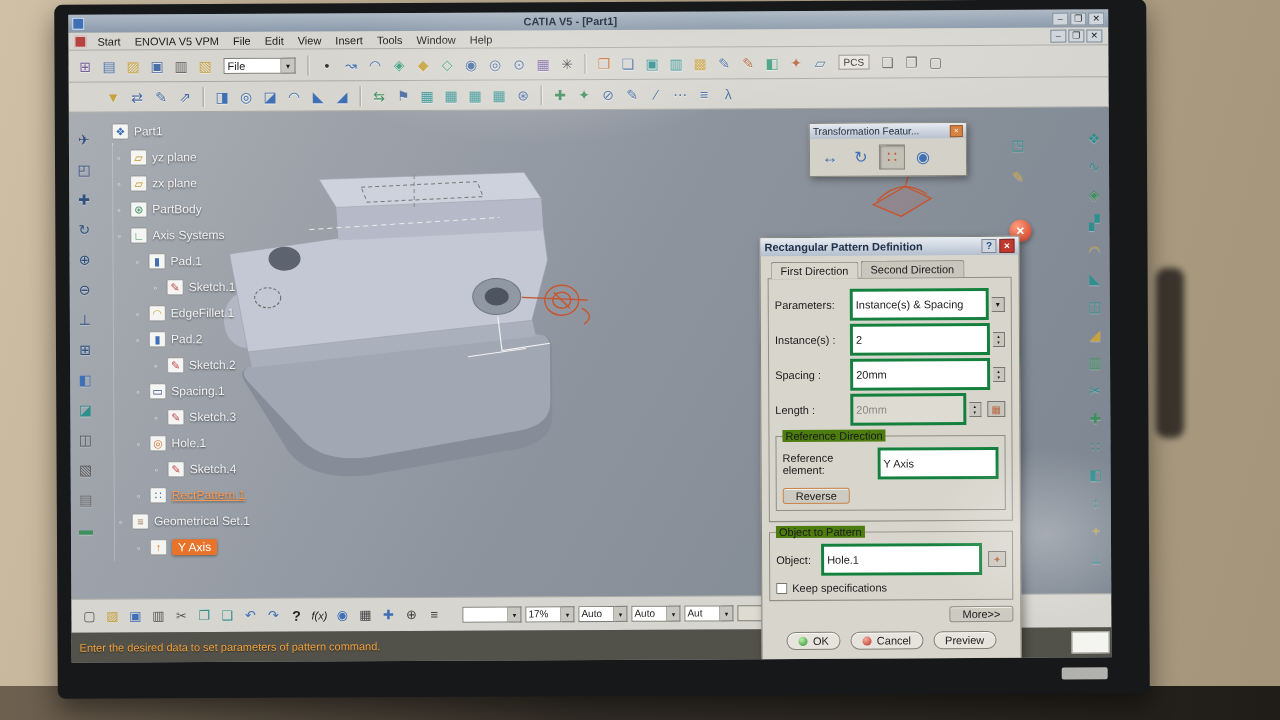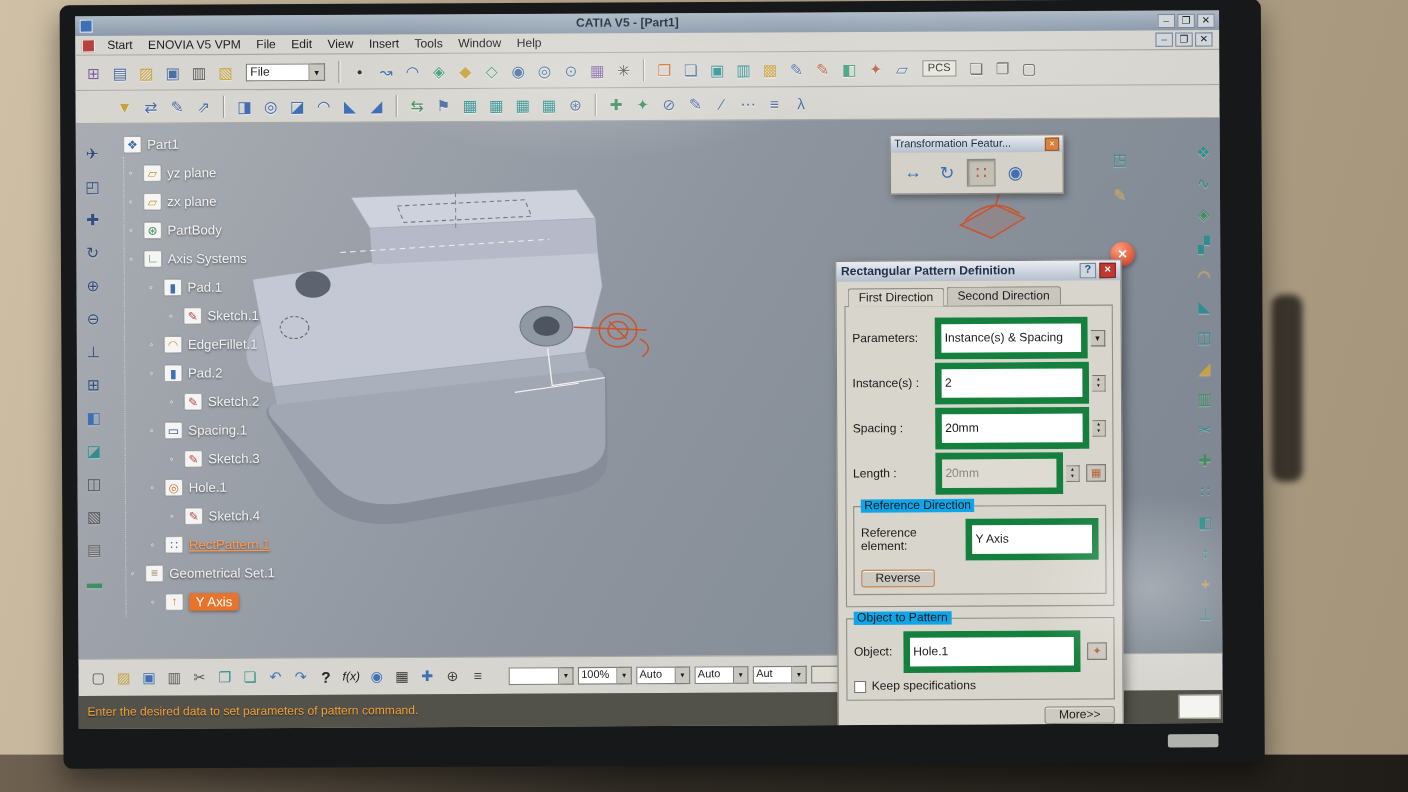--- a/index.html
+++ b/index.html
@@ -118,32 +118,32 @@
   .dlg-close{width:15px;height:14px;background:#c0392f;border:1px solid #7d2a22;color:#fff;
     text-align:center;line-height:12px;font-size:10px;flex:none}
   .dlg-body{padding:5px 7px 7px}
   .tabs{display:flex;margin-left:3px}
   .tab{padding:2px 9px;border:1px solid #8f8f85;border-bottom:none;background:#c9c6bd;
     border-radius:3px 3px 0 0;margin-right:2px;position:relative}
   .tab[data-active="true"]{background:#d8d5cc;top:1px;z-index:2}
   .tab-frame{border:1px solid #8f8f85;padding:7px 6px 8px;background:#d8d5cc}
   .frow{display:flex;align-items:center;margin:3px 0;gap:3px}
   .frow>label{width:72px;flex:none}
-  .field{flex:1;height:15px;background:#fff;border:6px solid #15803d;display:flex;
+  .field{flex:1;height:15px;background:#fff;border:3px solid #15803d;display:flex;
     align-items:center;padding:13px 3px;overflow:hidden;white-space:nowrap}
   .field.disabled{background:#dedbd2;color:#8a8a82}
   .combo-arrow{flex:none;width:13px;height:15px;background:#c9c6bd;border:1px solid #767670;
     border-left:none;position:relative}
   .combo-arrow::after{content:"▾";position:absolute;inset:0;font-size:8px;text-align:center;line-height:14px}
   .spinner{flex:none;width:12px;height:15px;display:flex;flex-direction:column;border:1px solid #767670;border-left:none}
   .spinner span{flex:1;background:#c9c6bd;font-size:5px;line-height:6px;text-align:center}
   .mini-btn{flex:none;width:18px;height:16px;background:#c9c6bd;border:1px solid #767670;
     display:flex;align-items:center;justify-content:center;font-size:10px;color:#b5643f;margin-left:3px}
   .group{position:relative;border:1px solid #8f8f85;margin:10px 0 2px;padding:8px 6px 6px}
-  .group-label{position:absolute;top:-7px;left:6px;background:#0ea5e9;padding:0 3px}
+  .group-label{position:absolute;top:-7px;left:6px;background:#4d7c0f;padding:0 3px}
   .btn{display:inline-block;padding:1px 12px;background:#cdcac1;border:1px solid #8f8f85;
     border-radius:3px;box-shadow:inset 0 1px 0 #f4f3ee}
   .reverse-btn{margin-top:5px;border-color:#c8854f}
   .check-row{display:flex;align-items:center;gap:5px;margin-top:6px}
   .checkbox{width:11px;height:11px;background:#fff;border:1px solid #767670;flex:none}
   .more-row{display:flex;justify-content:flex-end;margin-top:6px}
   .cta-row{display:flex;justify-content:center;gap:10px;margin:9px 0 3px}
   .cta{display:flex;align-items:center;gap:5px;padding:2px 11px;background:#e6e4dc;
     border:1px solid #82827a;border-radius:9px;box-shadow:inset 0 1px 0 #fbfaf6}
   .dot{width:9px;height:9px;border-radius:50%;flex:none}
@@ -631,21 +631,21 @@
           <span class="bbi" data-name="list-view-icon" style="color: rgb(68, 68, 68);">≡</span>
         </span>
       <span class="combos" data-name="display-combos">
 
           <span class="mini-combo" data-name="toolbar-combo">
             <span class="mc-val" data-name="combo-value"></span>
             <span class="mc-arrow" data-name="chevron-down-icon"></span>
           </span>
 
           <span class="mini-combo" data-name="toolbar-combo">
-            <span class="mc-val" data-name="combo-value">100%</span>
+            <span class="mc-val" data-name="combo-value">17%</span>
             <span class="mc-arrow" data-name="chevron-down-icon"></span>
           </span>
 
           <span class="mini-combo" data-name="toolbar-combo">
             <span class="mc-val" data-name="combo-value">Auto</span>
             <span class="mc-arrow" data-name="chevron-down-icon"></span>
           </span>
 
           <span class="mini-combo" data-name="toolbar-combo">
             <span class="mc-val" data-name="combo-value">Auto</span>

